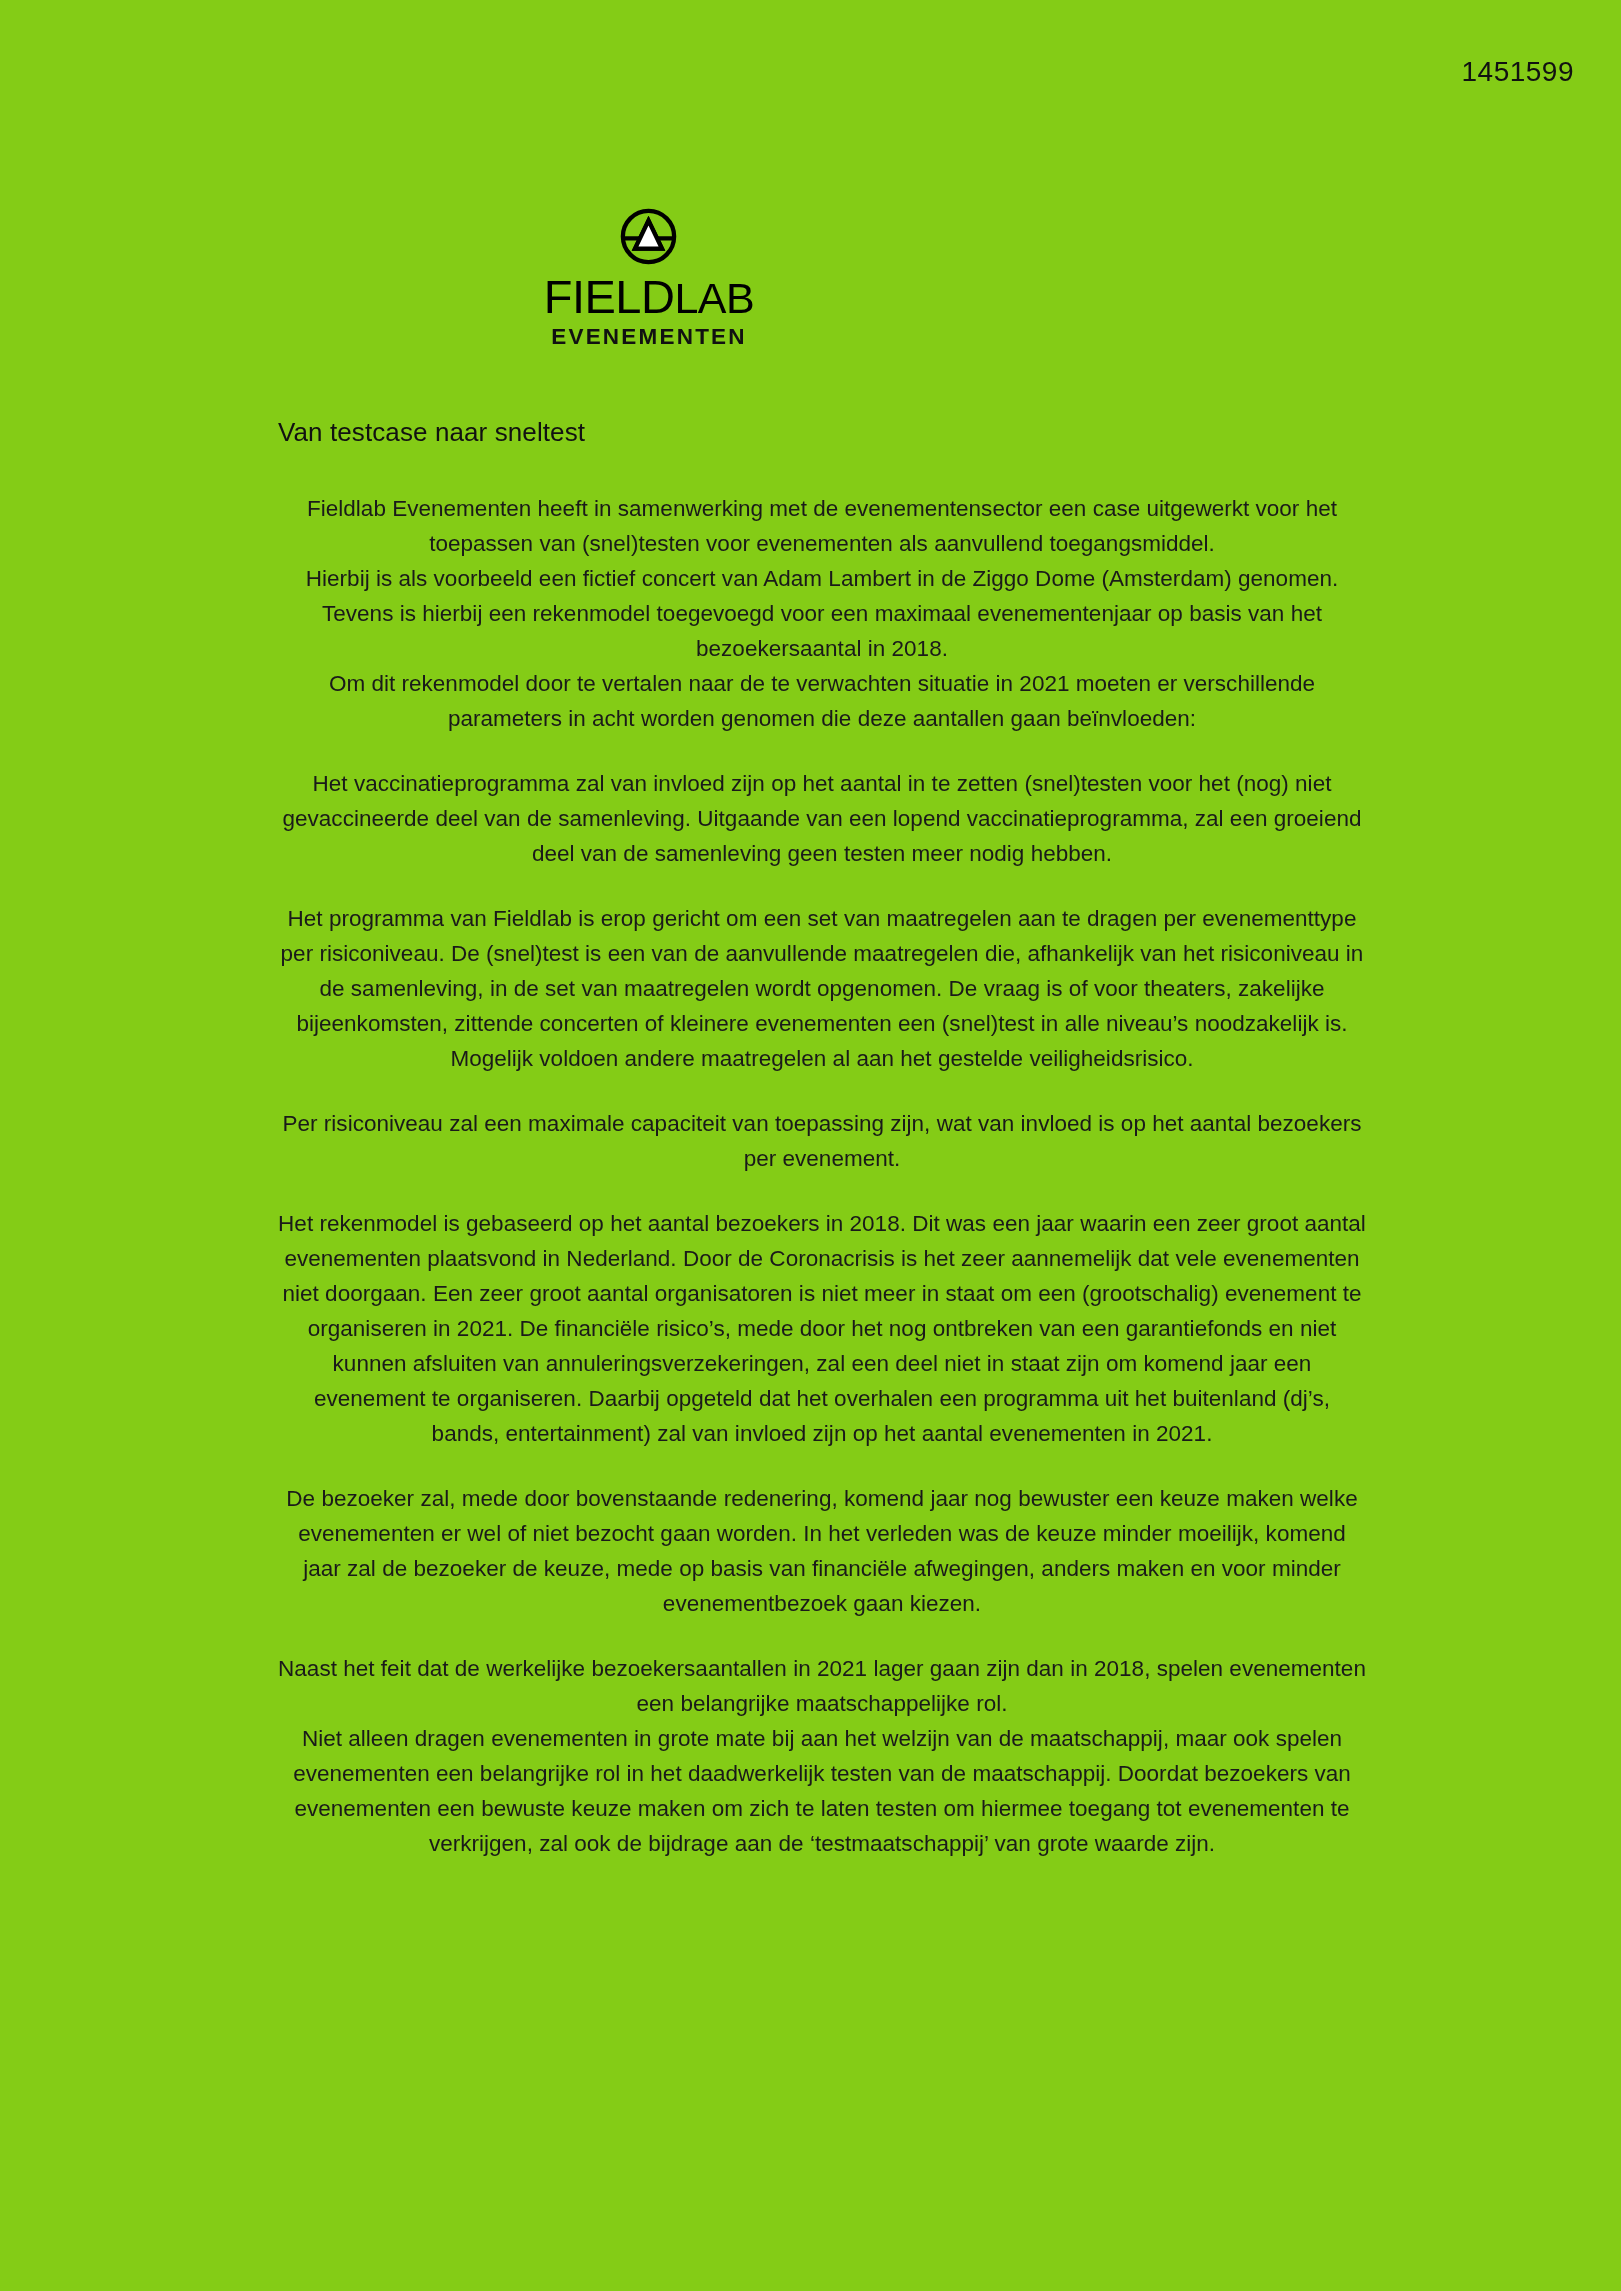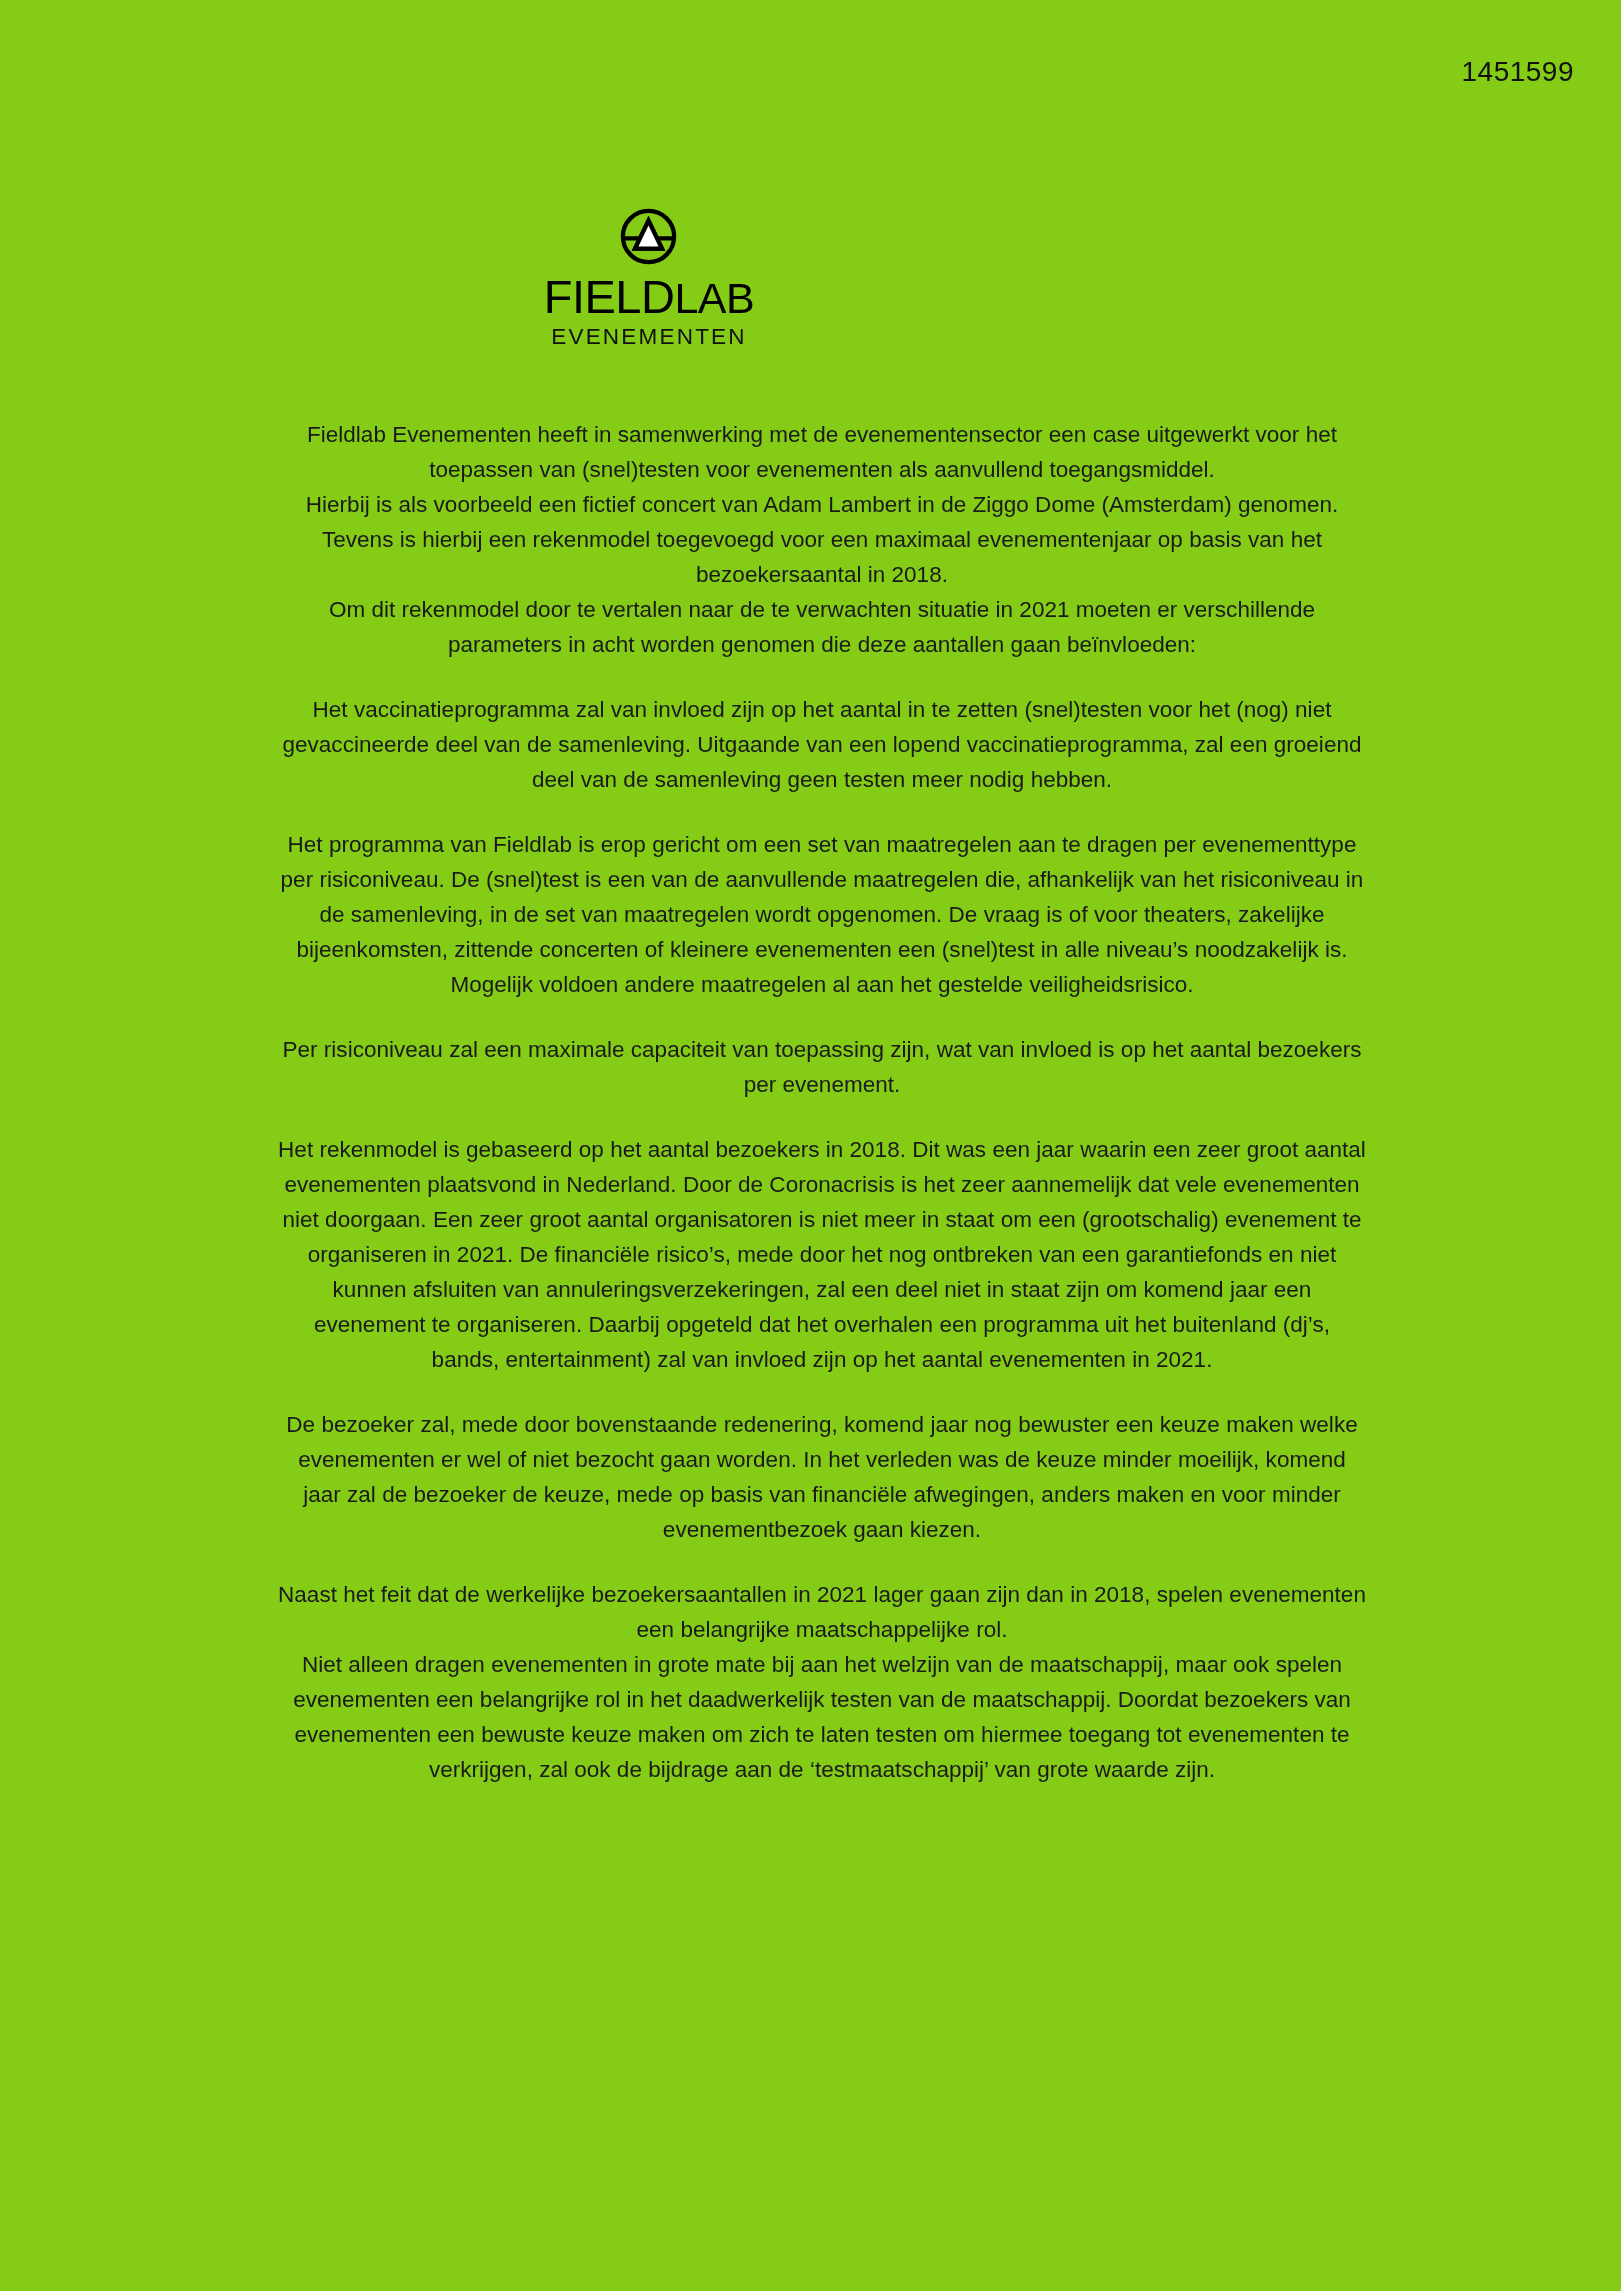--- a/index.html
+++ b/index.html
@@ -68,21 +68,21 @@
   }
   .wm-lab {
     font-size: 43px;
     font-weight: 400;
     letter-spacing: -0.5px;
     color: #000;
   }
   .logo-sub {
     margin-top: 3.9px;
     font-size: 22.5px;
-    font-weight: 400;
+    font-weight: 700;
     letter-spacing: 2.2px;
     color: #111;
     text-align: center;
   }
 
   
   .doc-body {
     position: absolute;
     left: 278px;
     top: 417px;
@@ -123,20 +123,21 @@
       </svg>
       <div class="logo-wordmark">
         <span class="wm-field">FIELD</span>
           <span class="wm-lab">LAB</span>
       </div>
       <div class="logo-sub">EVENEMENTEN</div>
     </div>
   </div>
 
   <div class="doc-body">
+    <h1 class="doc-title">Van testcase naar sneltest</h1>
 
     <p class="para">Fieldlab Evenementen heeft in samenwerking met de evenementensector een case uitgewerkt voor het toepassen van (snel)testen voor evenementen als aanvullend toegangsmiddel.
 Hierbij is als voorbeeld een fictief concert van Adam Lambert in de Ziggo Dome (Amsterdam) genomen. Tevens is hierbij een rekenmodel toegevoegd voor een maximaal evenementenjaar op basis van het bezoekersaantal in 2018.
 Om dit rekenmodel door te vertalen naar de te verwachten situatie in 2021 moeten er verschillende parameters in acht worden genomen die deze aantallen gaan beïnvloeden:</p>
     <p class="para">Het vaccinatieprogramma zal van invloed zijn op het aantal in te zetten (snel)testen voor het (nog) niet gevaccineerde deel van de samenleving. Uitgaande van een lopend vaccinatieprogramma, zal een groeiend deel van de samenleving geen testen meer nodig hebben.</p>
     <p class="para">Het programma van Fieldlab is erop gericht om een set van maatregelen aan te dragen per evenementtype per risiconiveau. De (snel)test is een van de aanvullende maatregelen die, afhankelijk van het risiconiveau in de samenleving, in de set van maatregelen wordt opgenomen. De vraag is of voor theaters, zakelijke bijeenkomsten, zittende concerten of kleinere evenementen een (snel)test in alle niveau’s noodzakelijk is. Mogelijk voldoen andere maatregelen al aan het gestelde veiligheidsrisico.</p>
     <p class="para">Per risiconiveau zal een maximale capaciteit van toepassing zijn, wat van invloed is op het aantal bezoekers per evenement.</p>
     <p class="para">Het rekenmodel is gebaseerd op het aantal bezoekers in 2018. Dit was een jaar waarin een zeer groot aantal evenementen plaatsvond in Nederland. Door de Coronacrisis is het zeer aannemelijk dat vele evenementen niet doorgaan. Een zeer groot aantal organisatoren is niet meer in staat om een (grootschalig) evenement te organiseren in 2021. De financiële risico’s, mede door het nog ontbreken van een garantiefonds en niet kunnen afsluiten van annuleringsverzekeringen, zal een deel niet in staat zijn om komend jaar een evenement te organiseren. Daarbij opgeteld dat het overhalen een programma uit het buitenland (dj’s, bands, entertainment) zal van invloed zijn op het aantal evenementen in 2021.</p>
     <p class="para">De bezoeker zal, mede door bovenstaande redenering, komend jaar nog bewuster een keuze maken welke evenementen er wel of niet bezocht gaan worden. In het verleden was de keuze minder moeilijk, komend jaar zal de bezoeker de keuze, mede op basis van financiële afwegingen, anders maken en voor minder evenementbezoek gaan kiezen.</p>
     <p class="para">Naast het feit dat de werkelijke bezoekersaantallen in 2021 lager gaan zijn dan in 2018, spelen evenementen een belangrijke maatschappelijke rol.

